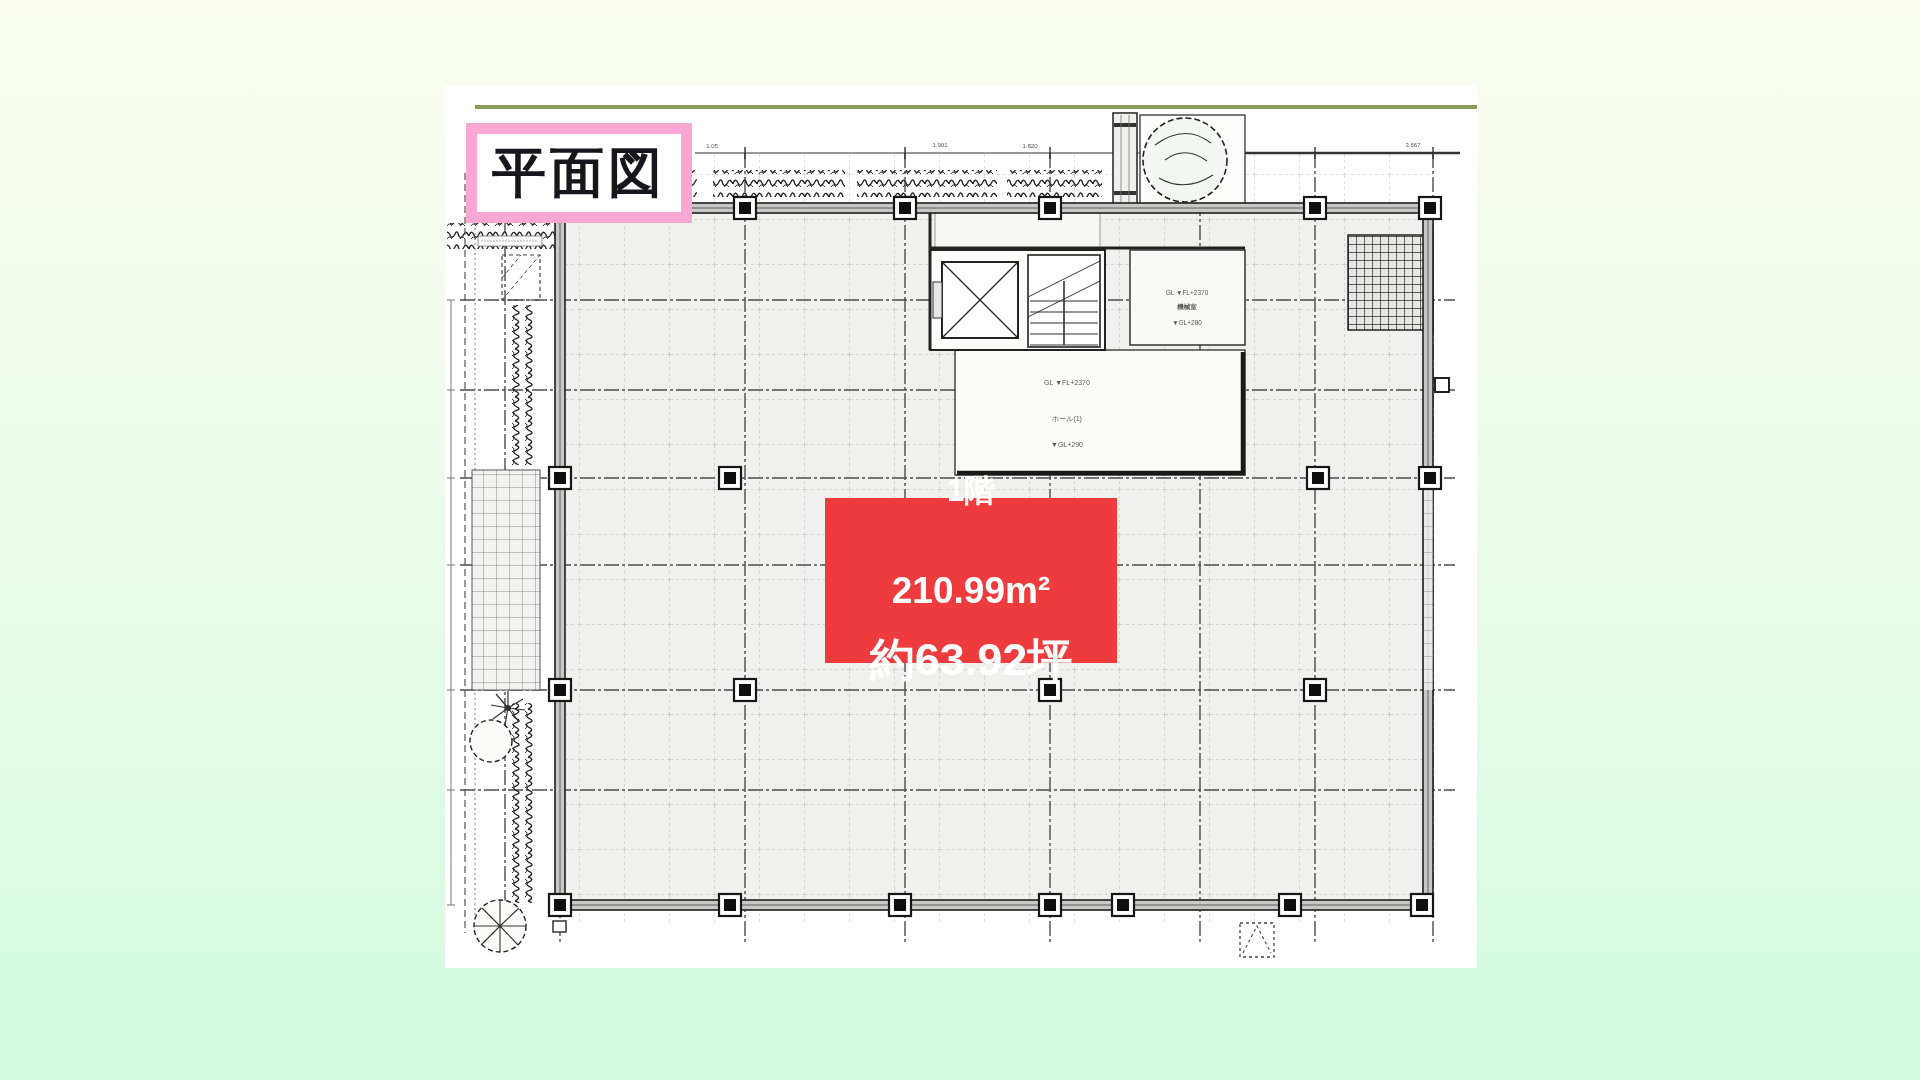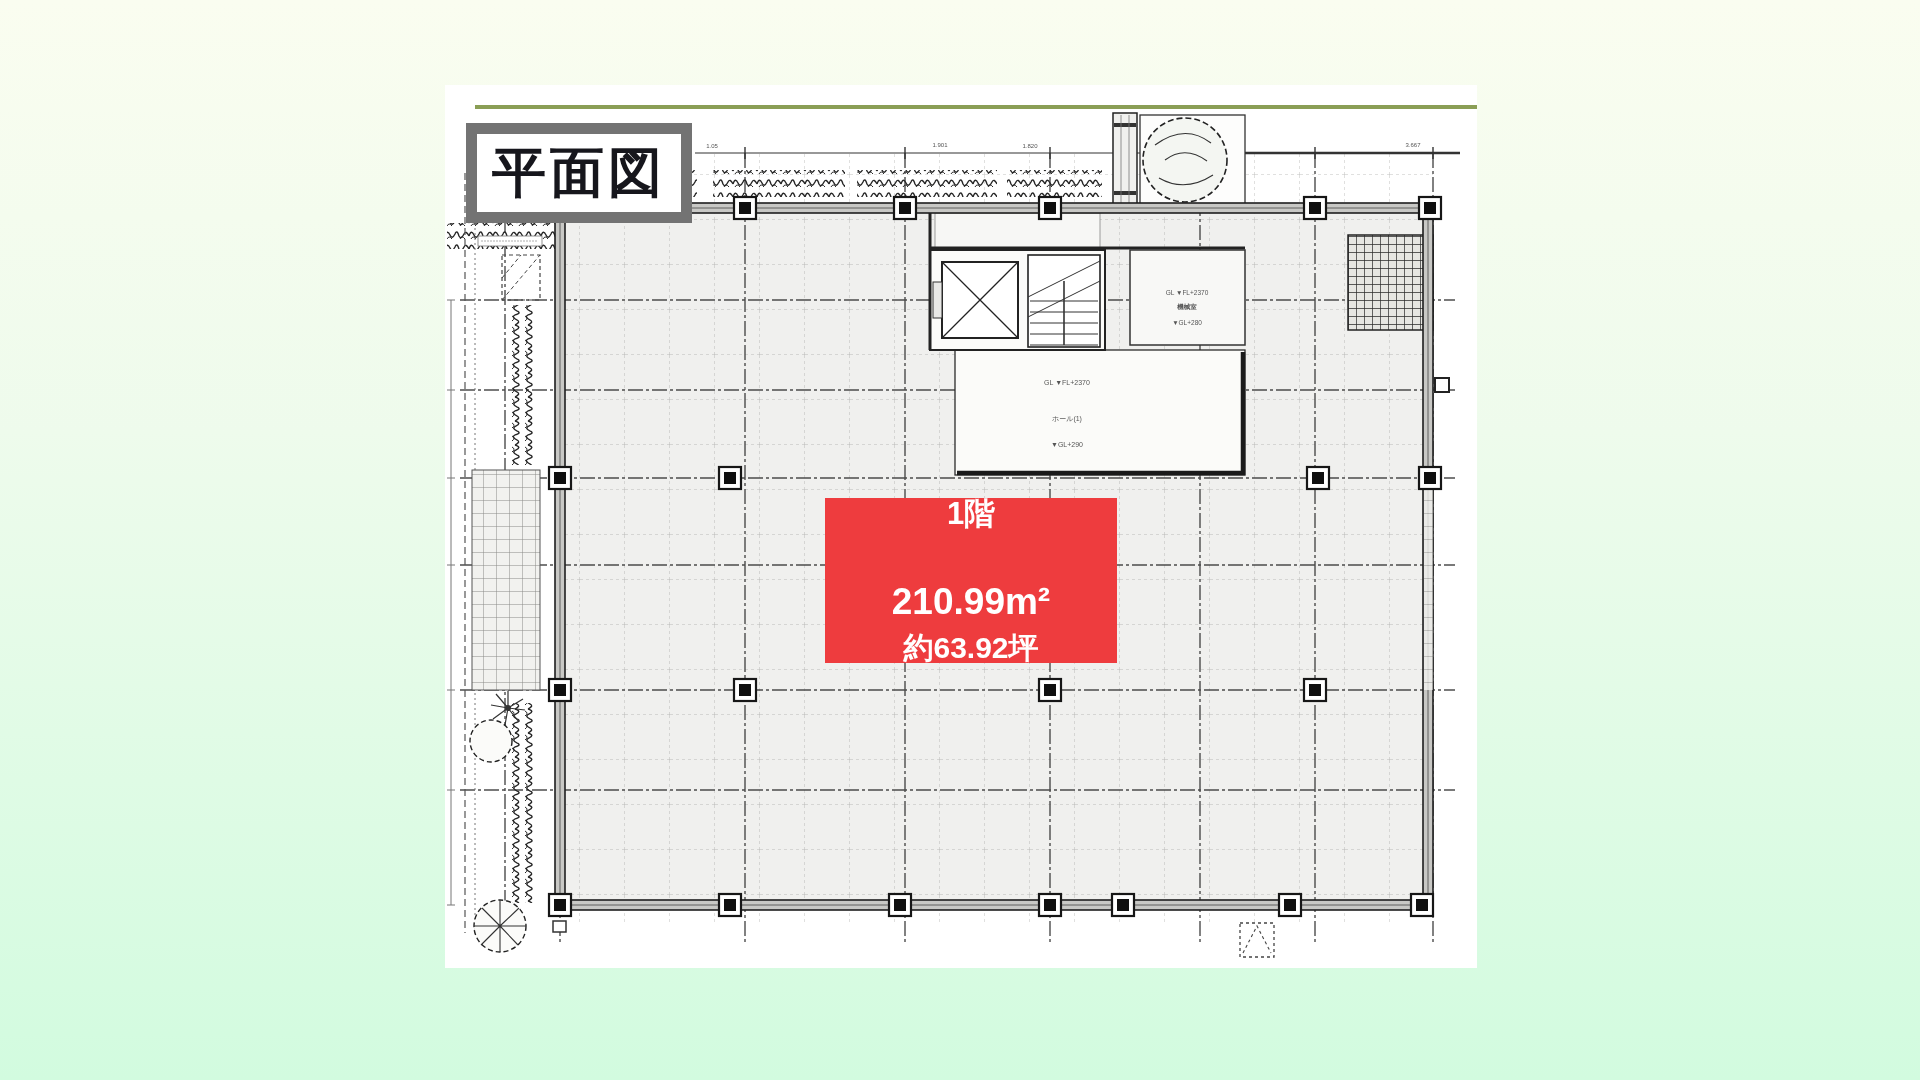--- a/index.html
+++ b/index.html
@@ -8,33 +8,33 @@
     background:linear-gradient(180deg,#fafdf0 0%,#eefbec 40%,#d2fbdf 100%);
     font-family:"Liberation Sans","DejaVu Sans",sans-serif;
   }
   .sheet{
     position:absolute;left:445px;top:85px;width:1032px;height:883px;
     background:#ffffff;
   }
   .sheet svg{position:absolute;left:0;top:0;}
   .title-box{
     position:absolute;left:21px;top:38px;width:226px;height:100px;
-    box-sizing:border-box;background:#ffffff;border:11px solid #737373;
+    box-sizing:border-box;background:#ffffff;border:11px solid #f9a8d4;
     display:flex;align-items:center;justify-content:center;
     font-size:54px;font-weight:bold;color:#16161c;letter-spacing:4px;
   }
   .unit-label{
     position:absolute;left:380px;top:413px;width:292px;height:165px;
     background:#ee3c3e;color:#ffffff;
     display:flex;flex-direction:column;align-items:center;justify-content:center;
-    font-weight:bold;text-align:center;line-height:1.38;
+    font-weight:bold;text-align:center;line-height:1.38;gap:13px;
   }
   .unit-label .l1{font-size:31px;}
   .unit-label .l2{font-size:37px;margin-top:40px;}
-  .unit-label .l3{font-size:30px;}
+  .unit-label .l3{font-size:45px;}
   .ann{fill:#555;}
 </style>
 </head>
 <body>
 
 <div class="sheet">
 
   <svg width="1032" height="883" viewBox="0 0 1032 883">
     <defs>
       <pattern id="fineGrid" width="45" height="45" patternUnits="userSpaceOnUse">

